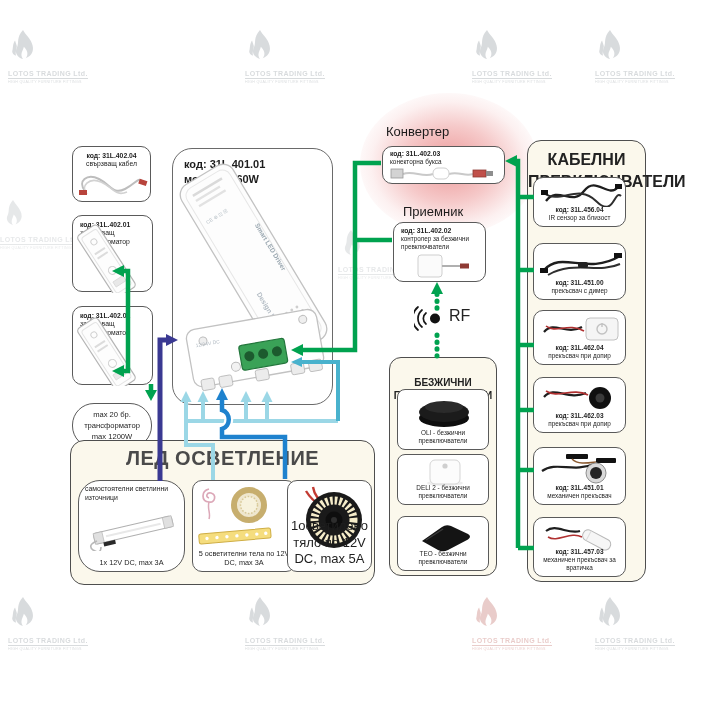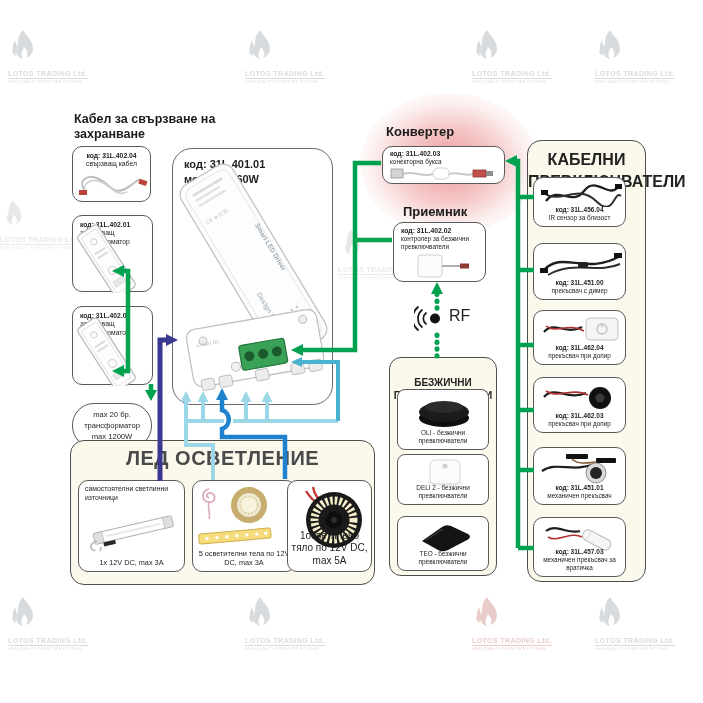--- a/index.html
+++ b/index.html
@@ -2,21 +2,21 @@
 <html><head>
 <meta charset="utf-8">
 <style>
   html,body{margin:0;padding:0;background:#fff;}
   #canvas{position:relative;width:703px;height:703px;background:#ffffff;overflow:hidden;
           font-family:"Liberation Sans","DejaVu Sans",sans-serif;color:#1d1d1d;}
   .abs{position:absolute;}
   .node{position:absolute;background:#fff;border:1.4px solid #5a5a5a;border-radius:10px;box-sizing:border-box;}
   .cream{position:absolute;background:#fbf8ec;border:1.6px solid #4e4e4e;border-radius:14px;box-sizing:border-box;}
   .h-main{font-weight:bold;font-size:12.5px;line-height:1.18;color:#1b1b1b;}
-  .h-node{font-weight:bold;font-size:13px;color:#1b1b1b;}
+  .h-node{font-weight:normal;font-size:13px;color:#1b1b1b;}
   .tl{position:absolute;left:7px;top:5px;font-size:6.8px;line-height:1.25;}
   .tl b{font-size:6.8px;}
   .cap{position:absolute;left:2px;right:2px;bottom:4px;text-align:center;line-height:1.25;color:#1e1e1e;}
   .cap-code{font-weight:bold;font-size:6.5px;}
   .cap-lbl{font-size:6.4px;}
   .sec-head{position:absolute;left:0;right:0;text-align:center;font-weight:bold;color:#222;}
   .wm{position:absolute;width:110px;color:#b9bec2;opacity:.55;pointer-events:none;}
   .wm .wm-txt{font-size:7px;font-weight:bold;letter-spacing:.4px;white-space:nowrap;border-bottom:.5px solid currentColor;display:inline-block;padding-bottom:1px;}
   .wm .wm-tag{font-size:3.6px;letter-spacing:.3px;white-space:nowrap;}
   .wm.red{color:#d49a96;opacity:.5;}
@@ -112,21 +112,20 @@
   <div class="wm" style="left:595px;top:595px;">
       <svg width="30" height="34" viewBox="0 0 34 36" fill="currentColor">
         <path d="M17,1 C9,10 13,15 10,21 C7,27 11,32 17,34 C13,28 17,25 18,20 C24,26 22,31 20,33 C28,30 30,23 27,16 C25,10 20,7 17,1 Z"></path>
         <path d="M8,13 C5,17 6,21 5,24 C4,27 7,30 9,30 C8,26 10,23 10,19 Z"></path>
       </svg>
       <div><span class="wm-txt">LOTOS TRADING Ltd.</span><div class="wm-tag">HIGH QUALITY FURNITURE FITTINGS</div></div>
     </div>
 
   <div id="glow"></div>
 
-  <div class="abs h-main" style="left:74px;top:112px;width:165px;">Кабел за свързване на захранване</div>
 
   <div class="node" style="left:72px;top:146px;width:79px;height:56px;">
     <div class="tl" style="text-align:center;left:4px;right:4px;">
       <b>код: 31L.402.04</b><br>
       <span>свързващ кабел</span>
     </div>
     <svg class="abs" style="left:2px;top:20px;" width="75" height="34" viewBox="0 0 75 34">
       <path d="M10,24 C2,14 12,6 24,12 S38,28 50,22 S64,8 68,16" fill="none" stroke="#bdbdbd" stroke-width="2"></path>
       <path d="M12,27 C5,19 14,10 26,15 S40,30 52,25" fill="none" stroke="#d2d2d2" stroke-width="1.6"></path>
       <rect x="4" y="23" width="8" height="5" fill="#b8443c"></rect>
@@ -381,21 +380,21 @@
     <div class="cap">
       <div class="cap-code">код: 31L.457.03</div>
       <div class="cap-lbl">механичен прекъсвач за вратичка</div>
     </div>
   </div>
 
   <div class="cream" style="left:70px;top:440px;width:305px;height:145px;">
     <div class="sec-head" style="top:6px;font-size:20px;font-weight:600;color:#4a4a4a;letter-spacing:.5px;">ЛЕД ОСВЕТЛЕНИЕ</div>
   </div>
 
-  <div class="node" style="left:78px;top:480px;width:107px;height:92px;">
+  <div class="node" style="left:78px;top:480px;width:107px;height:92px;border-radius:22px;">
     <div class="abs" style="left:6px;top:4px;right:5px;font-size:6.9px;line-height:1.25;">самостоятелни светлинни източници</div>
     <svg class="abs" style="left:2px;top:22px;" width="103" height="48" viewBox="0 0 103 48">
       <g transform="rotate(-13 50 26)">
         <rect x="12" y="22" width="80" height="11" rx="3" fill="#fff" stroke="#b0b0b0" stroke-width="1.1"></rect>
         <rect x="12" y="22" width="9" height="11" fill="#e0e0e0" stroke="#b0b0b0" stroke-width=".6"></rect>
         <rect x="83" y="22" width="9" height="11" fill="#e0e0e0" stroke="#b0b0b0" stroke-width=".6"></rect>
         <line x1="24" y1="27.5" x2="80" y2="27.5" stroke="#e8e8e8" stroke-width="2"></line>
         <rect x="20" y="33" width="12" height="4" fill="#2a2a2a"></rect>
       </g>
       <path d="M16,38 q-10,4 -4,9 q8,5 8,-3" fill="none" stroke="#b8b8b8" stroke-width="1.6"></path>
@@ -424,21 +423,21 @@
   </div>
 
   <div class="node" style="left:287px;top:480px;width:85px;height:92px;">
     <svg class="abs" style="left:2px;top:2px;" width="81" height="66" viewBox="0 0 81 66">
       <path d="M16,8 q6,10 15,14 M23,4 q2,12 13,17" fill="none" stroke="#c23a32" stroke-width="2.4"></path>
       <circle cx="44" cy="37" r="28" fill="#1a1a1a"></circle>
       <circle cx="44" cy="37" r="19.5" fill="none" stroke="#f5ecc9" stroke-width="8" stroke-dasharray="2.6,2"></circle>
       <circle cx="44" cy="37" r="8.5" fill="#0e0e0e"></circle>
       <circle cx="44" cy="37" r="3" fill="#2e2e2e"></circle>
     </svg>
-    <div class="cap cap-lbl" style="font-size:10px;">1осветилено тяло по 12V DC, max 5A</div>
+    <div class="cap cap-lbl" style="font-size:13px;">1осветилено тяло по 12V DC, max 5A</div>
   </div>
 
   <svg id="lines" width="703" height="703" viewBox="0 0 703 703">
 
     <g stroke="#9bd7e6" stroke-width="4" fill="none">
       <path d="M186,401 V421 M203,401 V421 M246,401 V421 M267,401 V421"></path>
       <path d="M186,421 H338"></path>
       <path d="M186,421 V445 H213 V480"></path>
     </g>
 

